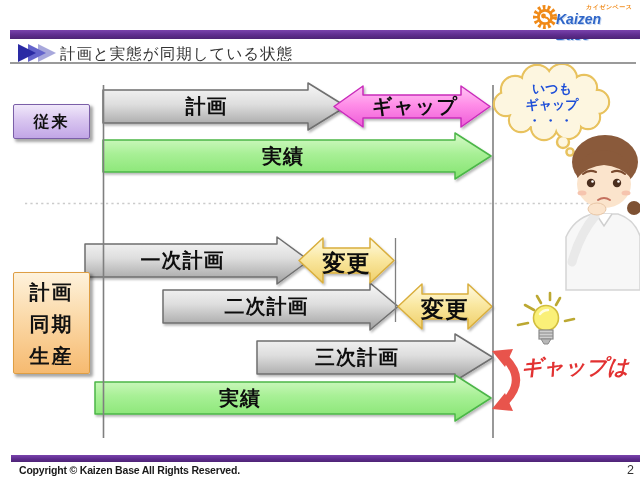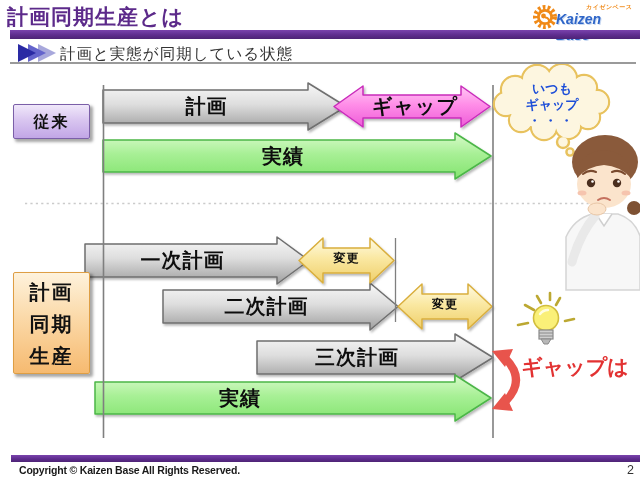--- a/index.html
+++ b/index.html
@@ -24,28 +24,28 @@
     text-align:center;line-height:33px;font-size:16px;font-weight:bold;color:#111;letter-spacing:2px;
   }
   .sync-box{
     left:13px;top:272px;width:77px;height:102px;border:1.6px solid #DE9E44;border-radius:2px;
     background:linear-gradient(#FEF2DC,#FBD9A8 45%,#F6BA70);box-shadow:2.5px 2.5px 3px rgba(0,0,0,.35);
     text-align:center;font-size:20px;font-weight:bold;color:#111;letter-spacing:2px;padding-top:3px;box-sizing:border-box;
   }
   .sync-box div{line-height:32px;}
   
   .albl{position:absolute;text-align:center;font-weight:bold;color:#0d0d0d;font-size:20px;line-height:1;letter-spacing:1px;}
-  .albl.small{font-size:12px;}
+  .albl.small{font-size:23px;}
   
   .bubble-text{left:501px;top:81px;width:102px;text-align:center;font-size:13px;font-weight:bold;color:#1d4ed8;}
   .bubble-text div{line-height:16px;}
   .bubble-dots{letter-spacing:3px;}
   
   .nogap-text{left:512px;top:354px;width:126px;text-align:center;font-size:21px;font-weight:bold;color:#E23232;}
-  .nogap-text div{line-height:26px;}
+  .nogap-text div{line-height:26px;font-style:italic;}
   
   .footer-bar{left:11px;top:455px;width:629px;height:7px;background:linear-gradient(#7a43ad,#5E2C8E 55%,#4d2375);}
   .copyright{left:19px;top:464px;font-size:10.5px;font-weight:600;color:#1a1a1a;letter-spacing:-0.2px;text-align:center;}
   .page-num{left:616px;top:463px;width:18px;text-align:right;font-size:12.5px;color:#333;}
 </style>
 </head>
 <body>
 
 <div id="slide">
 
@@ -170,21 +170,20 @@
       <path d="M541,339 L551,339 L548,344 L544,344 Z" fill="#B8B8B8" stroke="#8A8A8A" stroke-width="1"></path>
     </g>
 
     <g fill="#E8544C">
       <path d="M505,358 Q527,380 505,402" fill="none" stroke="#E8544C" stroke-width="8" stroke-linecap="round"></path>
       <polygon points="492,351 513,349 505,367"></polygon>
       <polygon points="492,409 513,411 505,393"></polygon>
     </g>
   </svg>
 
-  <div class="abs slide-title">計画同期生産とは</div>
 
   <div class="abs logo-wrap">
     <svg class="abs" style="left:4px;top:2px;" width="26" height="26" viewBox="0 0 26 26">
       <circle cx="13" cy="13" r="9.5" fill="none" stroke="#F08A18" stroke-width="5" stroke-dasharray="2.6 2.1"></circle>
       <circle cx="13" cy="13" r="8" fill="#F08A18"></circle>
       <circle cx="13" cy="13" r="5.2" fill="#fff"></circle>
       <circle cx="11.5" cy="12" r="2.4" fill="#F08A18"></circle>
       <path d="M13.5,13.5 Q17,14 17.5,18" fill="none" stroke="#F08A18" stroke-width="2.2" stroke-linecap="round"></path>
     </svg>
     <div class="abs logo-tagline" style="left:58px;top:1px;">カイゼンベース</div>

